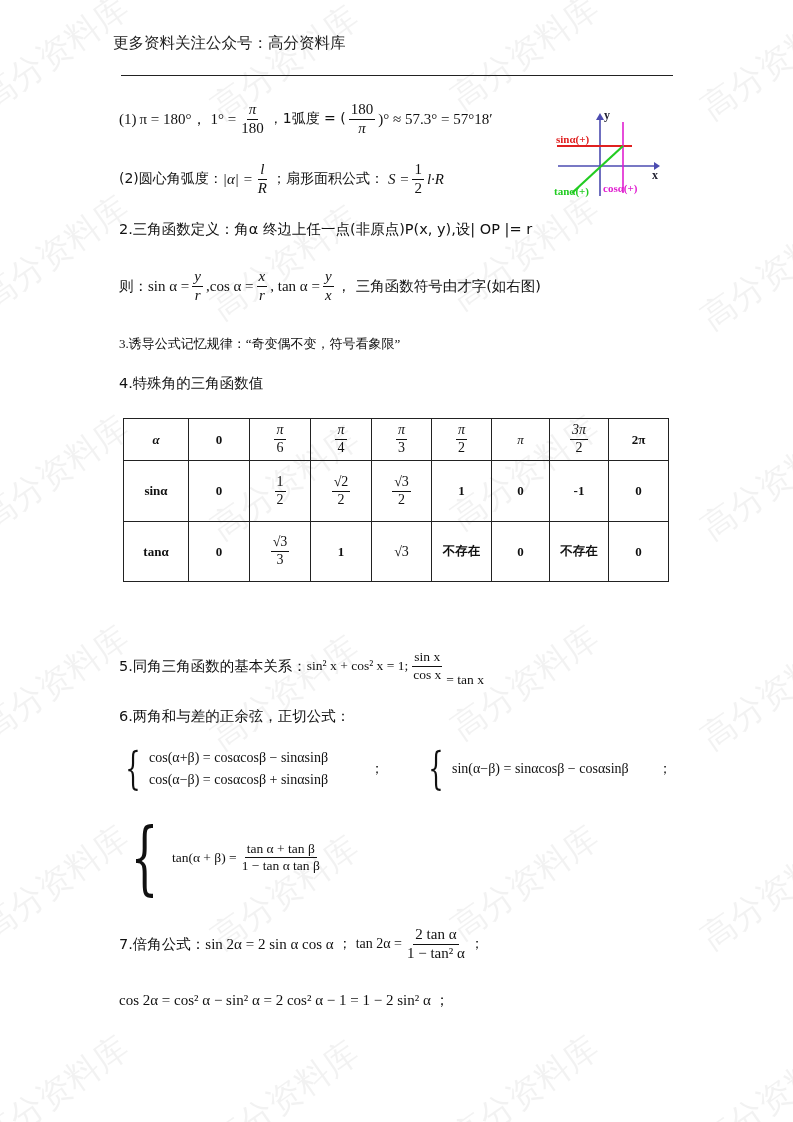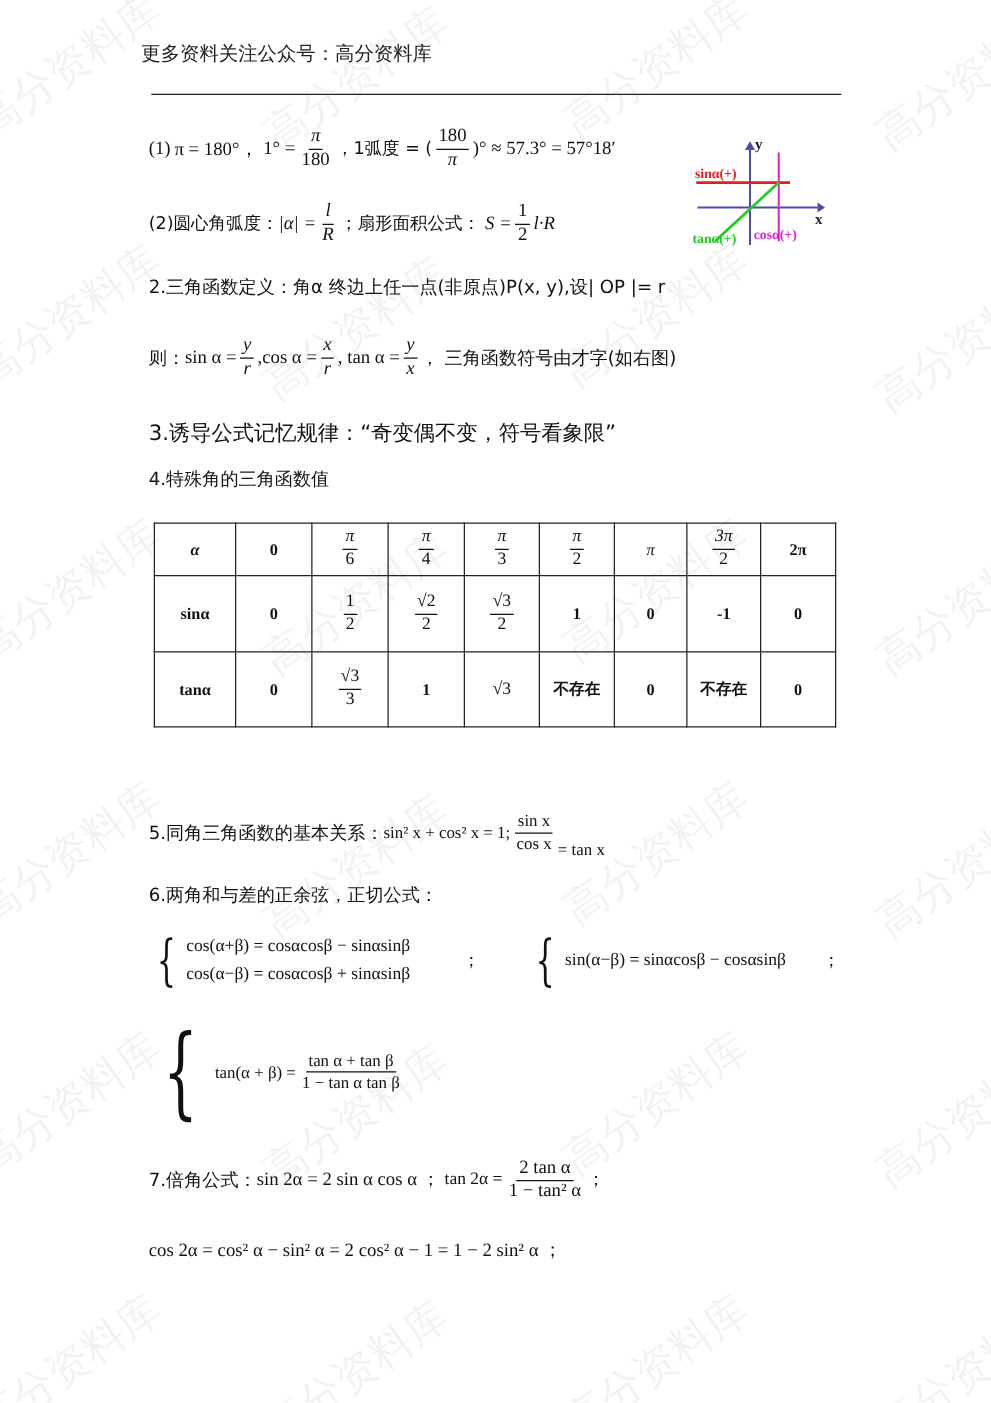--- a/index.html
+++ b/index.html
@@ -117,21 +117,21 @@
     <span class="den m">r</span>
   </span>
   <span class="r">, tan α = </span>
   <span class="frac">
     <span class="num m">y</span>
     <span class="den m">x</span>
   </span>
   <span class="cn" style="font-size:14.5px;">， 三角函数符号由才字(如右图)</span>
 </div>
 
-<div class="line cn" style="top:335px;font-size:17px;">3.诱导公式记忆规律：“奇变偶不变，符号看象限”</div>
+<div class="line cn" style="top:335px;font-size:13px;font-family:Liberation Serif, serif;">3.诱导公式记忆规律：“奇变偶不变，符号看象限”</div>
 
 <div class="line cn" style="top:374px;font-size:14.5px;">4.特殊角的三角函数值</div>
 
 <table class="tbl">
   <tbody>
       <tr style="height:42px;">
     <td style="width:64px;" class="m">α</td>
     <td style="width:60px;">0</td>
     <td style="width:60px;"><span class="frac">
             <span class="num m">π</span>

